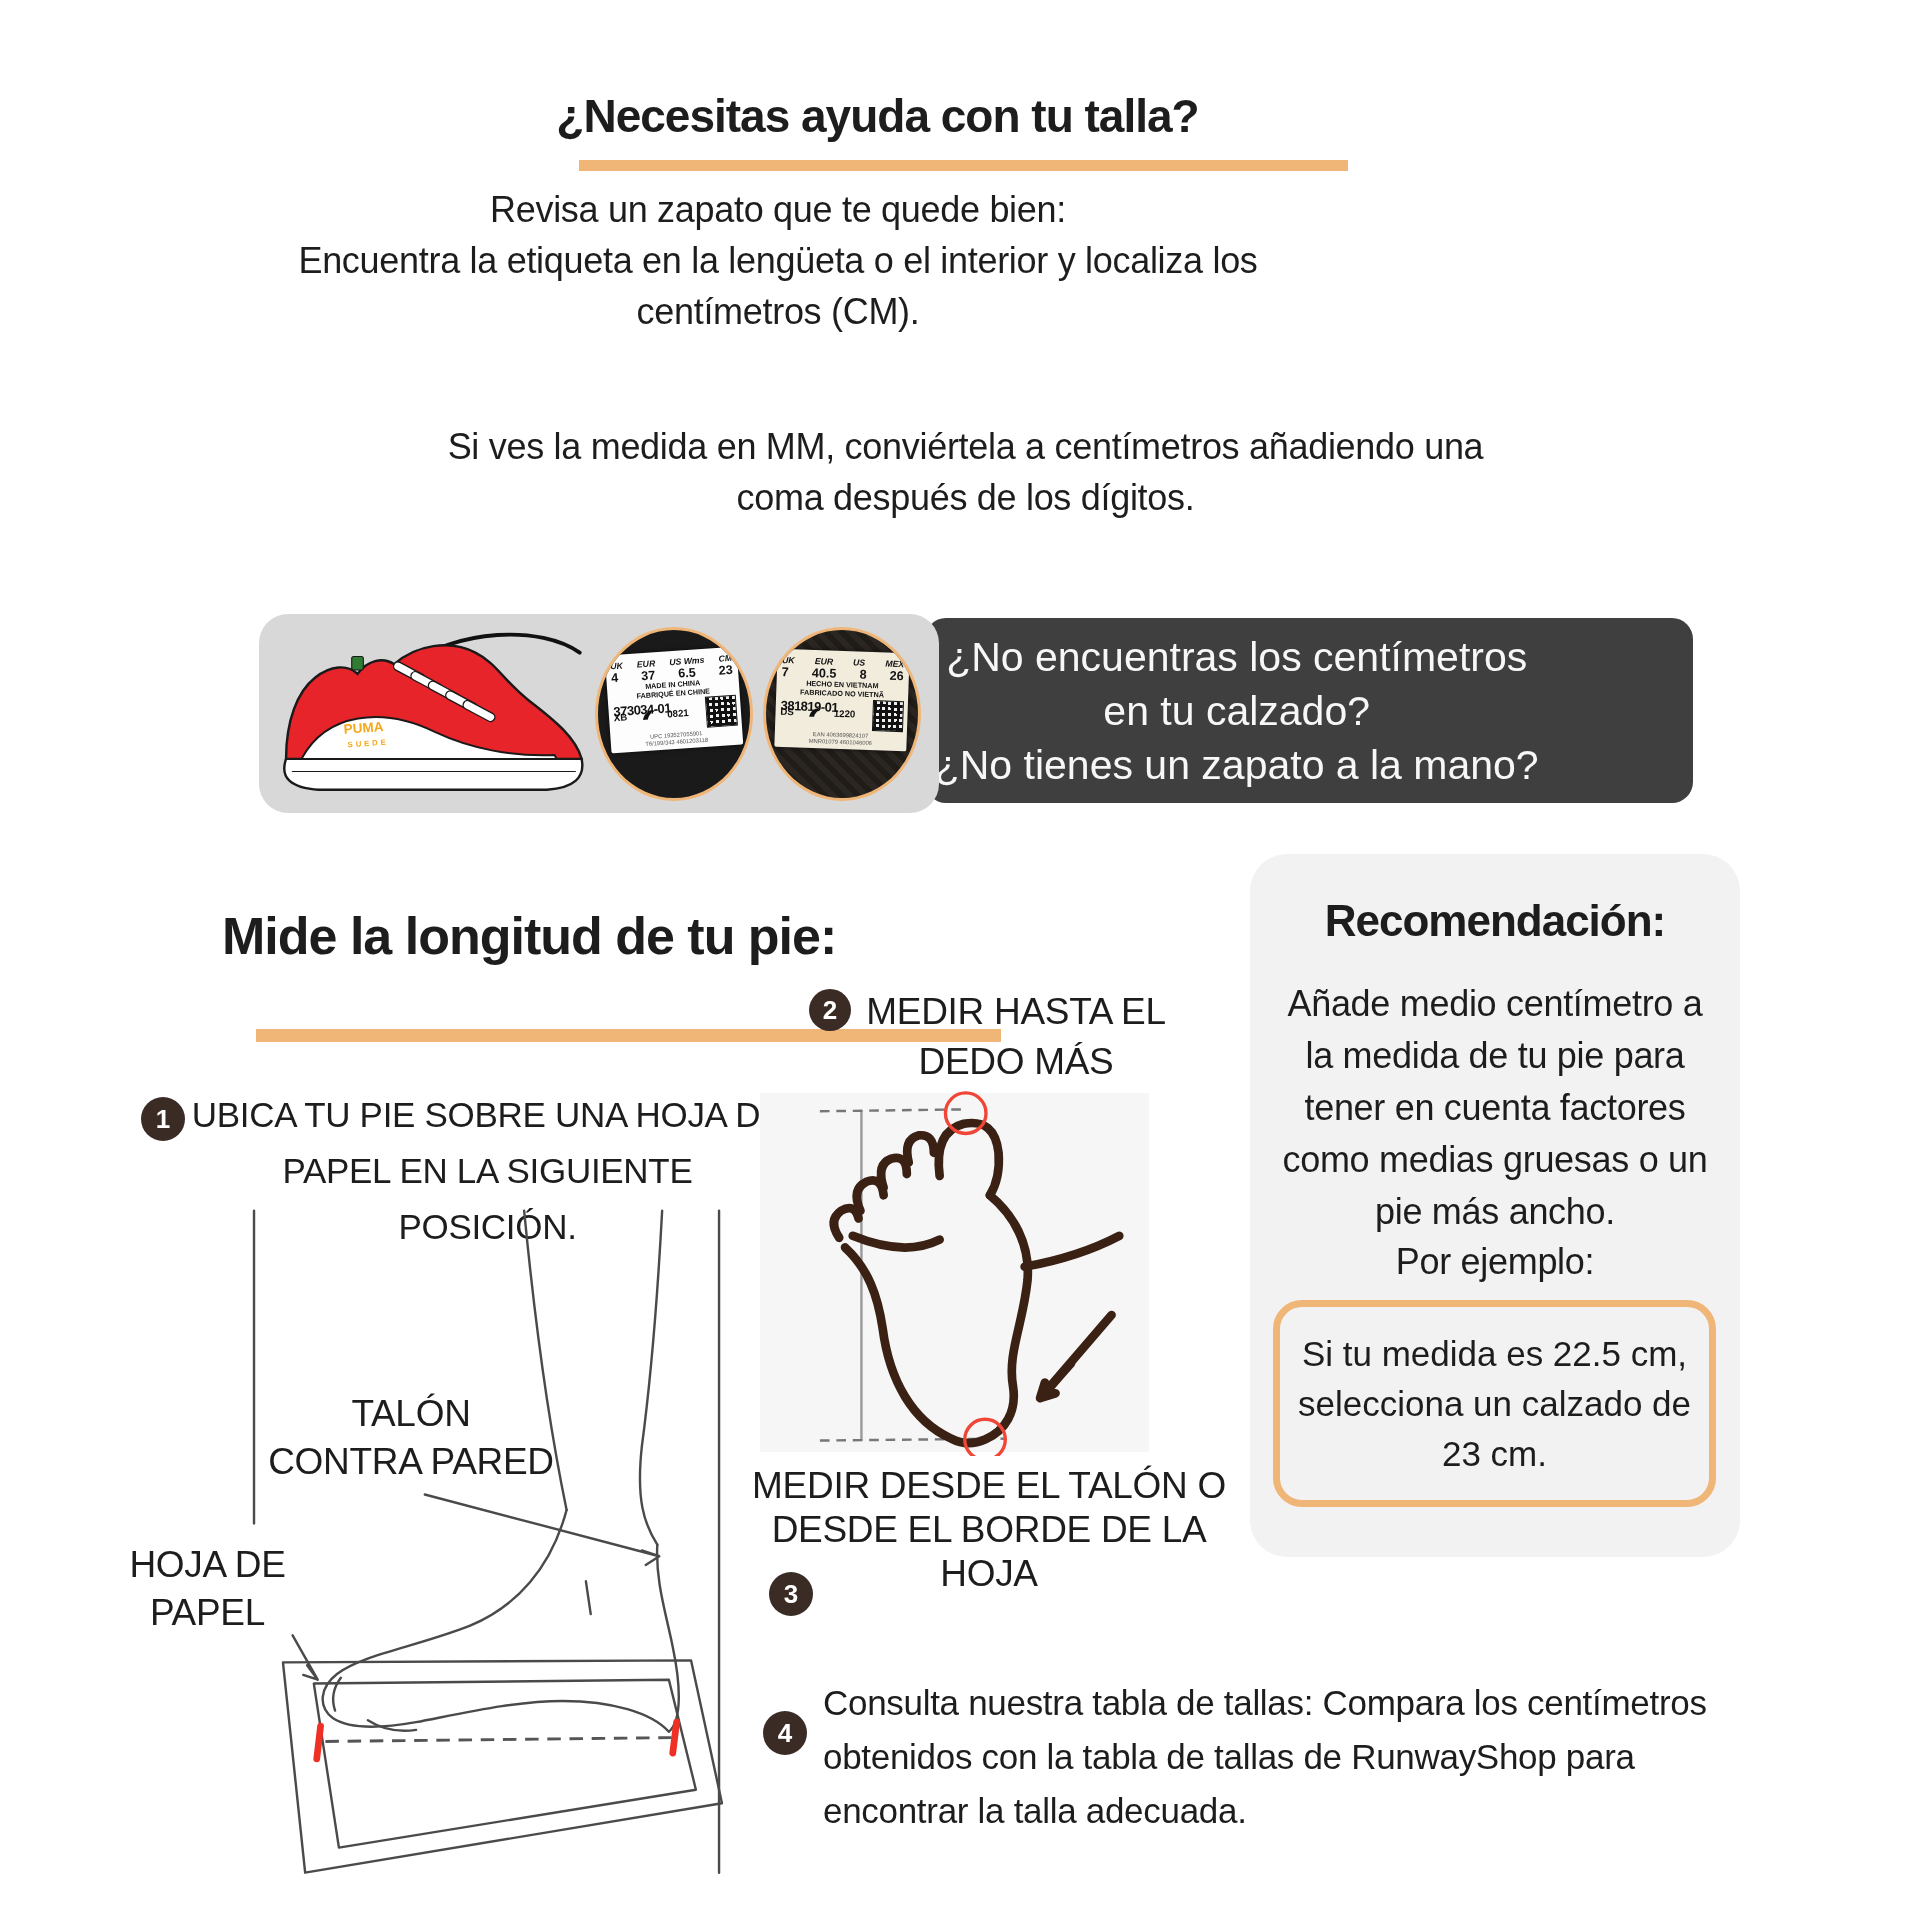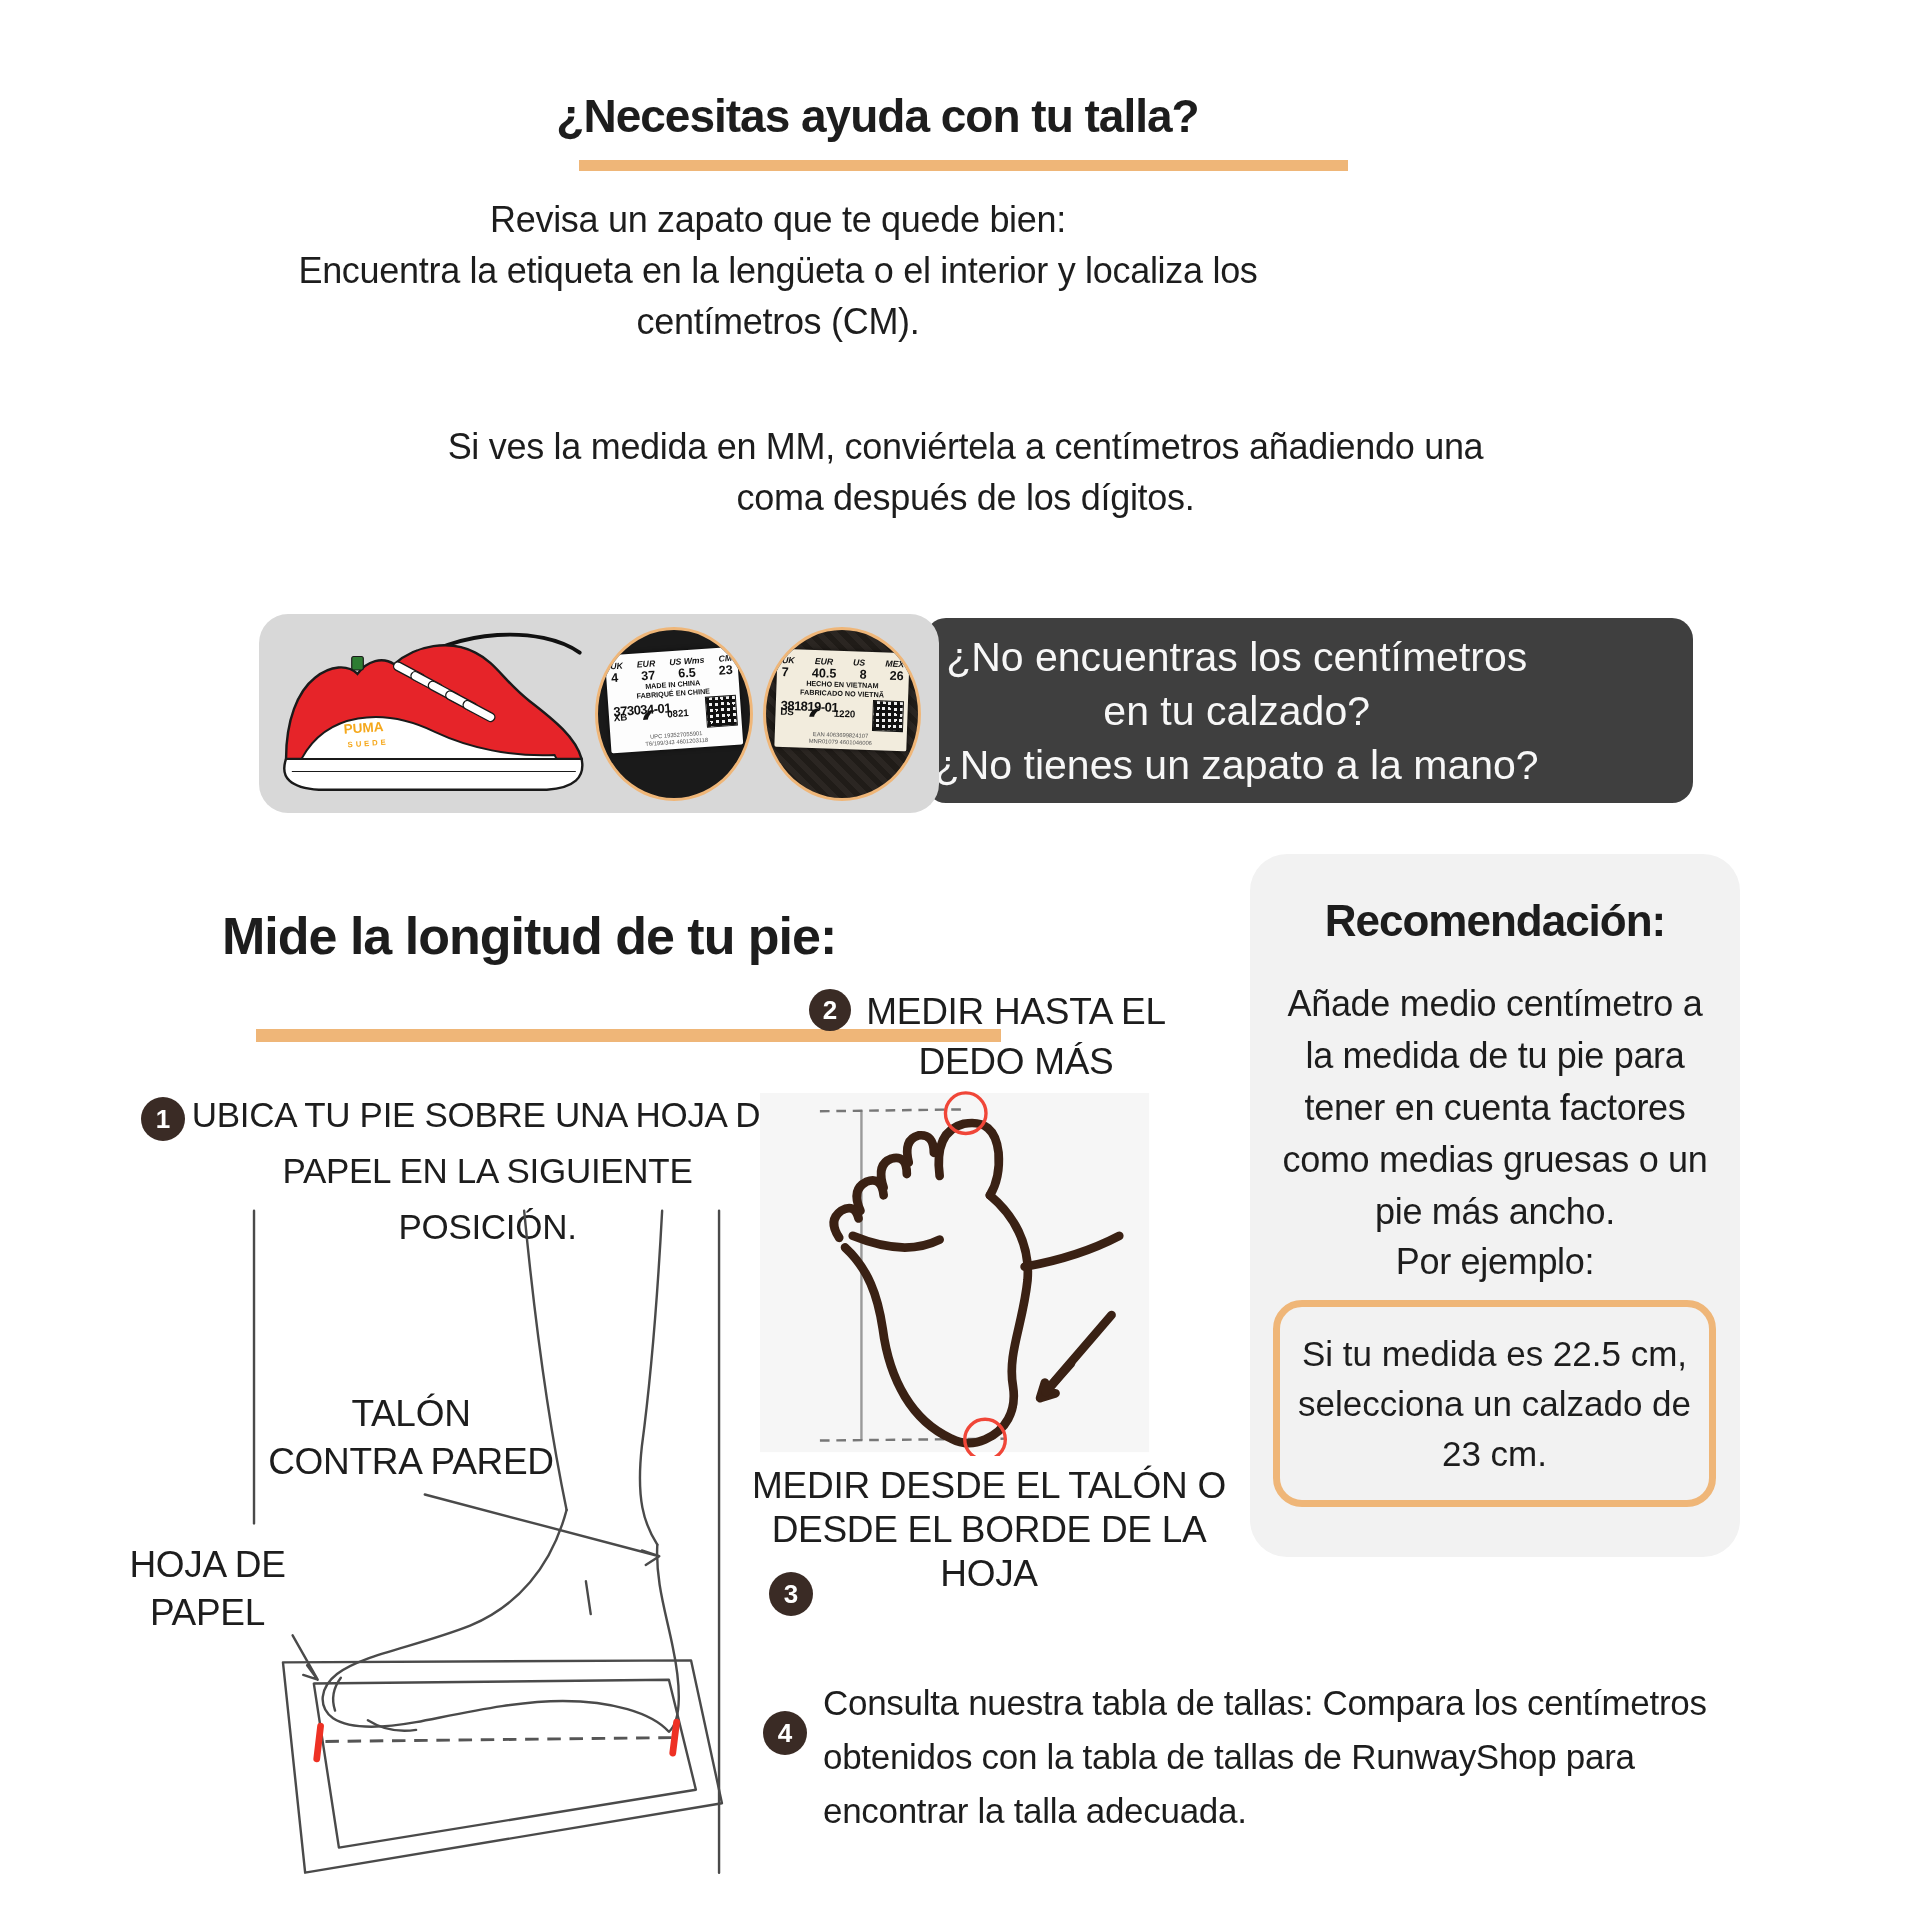--- a/index.html
+++ b/index.html
@@ -51,21 +51,21 @@
              font-size:9.7px;font-weight:700;margin-top:-7.7px;}
   .lab-fine{font-size:5.8px;color:#555;text-align:center;line-height:6.8px;margin-top:2.9px;}
 </style>
 </head>
 <body>
 
 <div class="page">
 
   <div class="abs ctr title" style="left:0;top:89px;width:1755px;">¿Necesitas ayuda con tu talla?</div>
   <div class="abs accent-bar" style="left:579px;top:160px;width:769px;height:10.6px;"></div>
-  <div class="abs ctr pre body-text" style="left:0;top:194px;width:1556px;">Revisa un zapato que te quede bien:
+  <div class="abs ctr pre body-text" style="left:0;top:184px;width:1556px;">Revisa un zapato que te quede bien:
 Encuentra la etiqueta en la lengüeta o el interior y localiza los
 centímetros (CM).</div>
   <div class="abs ctr pre body-text" style="left:0;top:421px;width:1931px;">Si ves la medida en MM, conviértela a centímetros añadiendo una
 coma después de los dígitos.</div>
 
   <div class="abs dark-box pre" style="left:925px;top:618px;width:749px;height:185px;padding:0 9.7px;">
     <span class="pre">¿No encuentras los centímetros
 en tu calzado?
 ¿No tienes un zapato a la mano?</span>
   </div>

